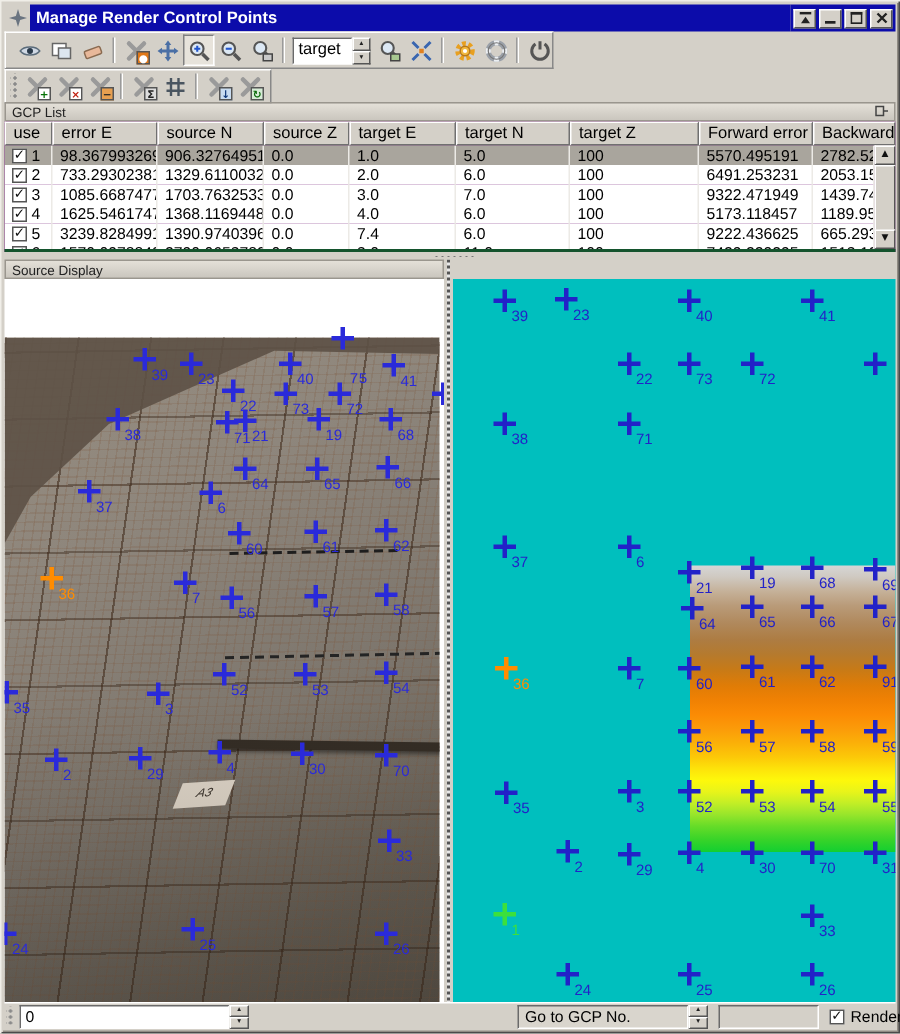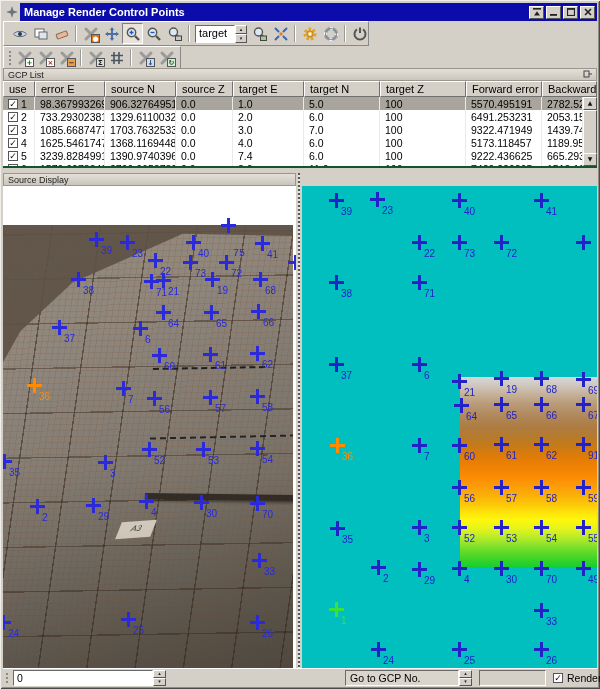--- a/index.html
+++ b/index.html
@@ -601,21 +601,21 @@
         <div class="plabel" style="left: 81px; top: 387px; color: rgb(34, 34, 200);">2</div>
         <div class="cross" style="left: 110px; top: 376px; --c: #2222c8;"></div>
         <div class="plabel" style="left: 122px; top: 389px; color: rgb(34, 34, 200);">29</div>
         <div class="cross" style="left: 150px; top: 375px; --c: #2222c8;"></div>
         <div class="plabel" style="left: 162px; top: 388px; color: rgb(34, 34, 200);">4</div>
         <div class="cross" style="left: 192px; top: 375px; --c: #2222c8;"></div>
         <div class="plabel" style="left: 204px; top: 388px; color: rgb(34, 34, 200);">30</div>
         <div class="cross" style="left: 232px; top: 375px; --c: #2222c8;"></div>
         <div class="plabel" style="left: 244px; top: 388px; color: rgb(34, 34, 200);">70</div>
         <div class="cross" style="left: 274px; top: 375px; --c: #2222c8;"></div>
-        <div class="plabel" style="left: 286px; top: 388px; color: rgb(34, 34, 200);">49</div>
+        <div class="plabel" style="left: 286px; top: 388px; color: rgb(34, 34, 200);">31</div>
         <div class="cross" style="left: 27px; top: 416px; --c: #3ce03c;"></div>
         <div class="plabel" style="left: 39px; top: 429px; color: rgb(60, 224, 60);">1</div>
         <div class="cross" style="left: 232px; top: 417px; --c: #2222c8;"></div>
         <div class="plabel" style="left: 244px; top: 430px; color: rgb(34, 34, 200);">33</div>
         <div class="cross" style="left: 69px; top: 456px; --c: #2222c8;"></div>
         <div class="plabel" style="left: 81px; top: 469px; color: rgb(34, 34, 200);">24</div>
         <div class="cross" style="left: 150px; top: 456px; --c: #2222c8;"></div>
         <div class="plabel" style="left: 162px; top: 469px; color: rgb(34, 34, 200);">25</div>
         <div class="cross" style="left: 232px; top: 456px; --c: #2222c8;"></div>
         <div class="plabel" style="left: 244px; top: 469px; color: rgb(34, 34, 200);">26</div>

